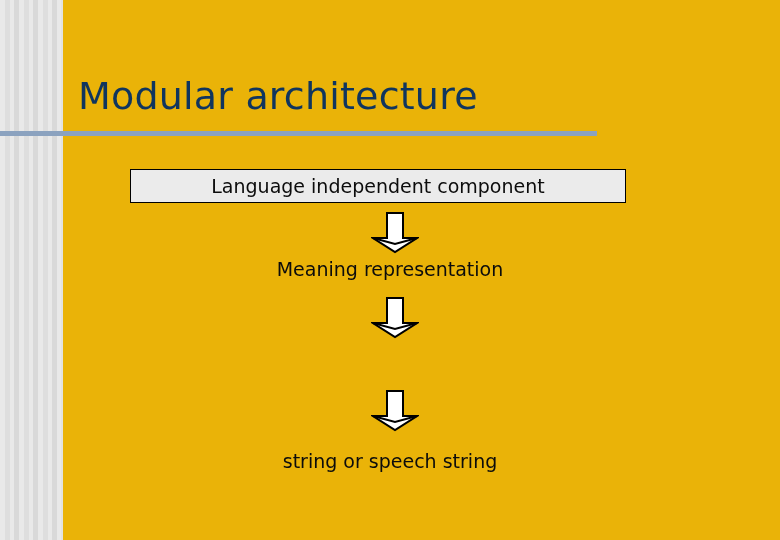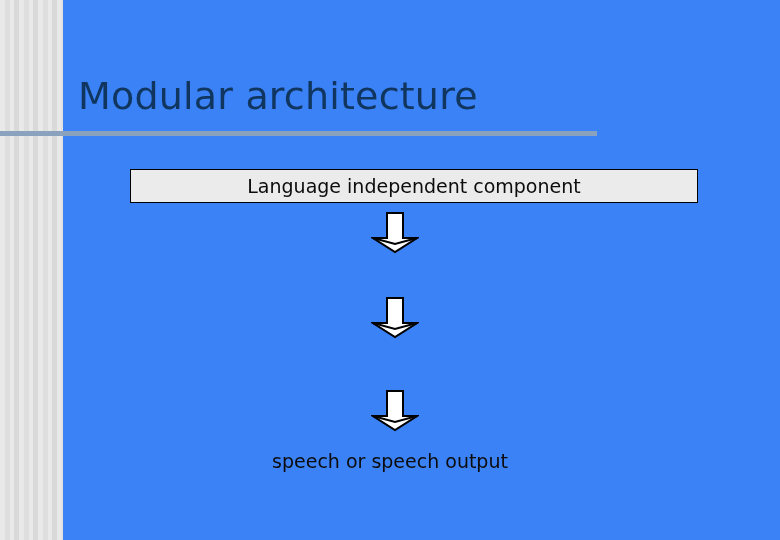--- a/index.html
+++ b/index.html
@@ -9,21 +9,21 @@
   body {
     width: 780px;
     height: 540px;
     overflow: hidden;
     font-family: "DejaVu Sans", sans-serif;
   }
   #slide {
     position: relative;
     width: 780px;
     height: 540px;
-    background: #3b82f6;
+    background: #eab308;
   }
 
   
   #stripe-band {
     position: absolute;
     left: 0;
     top: 0;
     width: 63px;
     height: 540px;
     background: repeating-linear-gradient(
@@ -62,21 +62,21 @@
     top: 131px;
     width: 597px;
     height: 5px;
     background: #8ba2bf;
   }
 
   
   .flow-box {
     position: absolute;
     left: 130px;
-    width: 568px;
+    width: 496px;
     height: 34px;
     border: 1px solid #000000;
     background: #ebebeb;
     box-sizing: border-box;
     display: flex;
     align-items: center;
     justify-content: center;
   }
   .flow-box .flow-label,
   .flow-text {
@@ -123,31 +123,32 @@
     <span class="flow-label">Language independent component</span>
   </div>
 
   <div class="flow-arrow" id="arrow-1">
     <svg viewBox="0 0 48 42" width="48" height="42" aria-hidden="true">
       <path d="M 16 1 L 32 1 L 32 26 L 46 26 L 24 40 L 2 26 L 16 26 Z" fill="#ffffff" stroke="#000000" stroke-width="2" stroke-linejoin="miter"></path>
       <path d="M 2 26 L 24 32 L 46 26" fill="none" stroke="#000000" stroke-width="2"></path>
     </svg>
   </div>
 
+  <div class="flow-text" id="text-meaning">Meaning representation</div>
 
   <div class="flow-arrow" id="arrow-2">
     <svg viewBox="0 0 48 42" width="48" height="42" aria-hidden="true">
       <path d="M 16 1 L 32 1 L 32 26 L 46 26 L 24 40 L 2 26 L 16 26 Z" fill="#ffffff" stroke="#000000" stroke-width="2" stroke-linejoin="miter"></path>
       <path d="M 2 26 L 24 32 L 46 26" fill="none" stroke="#000000" stroke-width="2"></path>
     </svg>
   </div>
 
 
   <div class="flow-arrow" id="arrow-3">
     <svg viewBox="0 0 48 42" width="48" height="42" aria-hidden="true">
       <path d="M 16 1 L 32 1 L 32 26 L 46 26 L 24 40 L 2 26 L 16 26 Z" fill="#ffffff" stroke="#000000" stroke-width="2" stroke-linejoin="miter"></path>
       <path d="M 2 26 L 24 32 L 46 26" fill="none" stroke="#000000" stroke-width="2"></path>
     </svg>
   </div>
 
-  <div class="flow-text" id="text-string-speech">speech or speech output</div>
+  <div class="flow-text" id="text-string-speech">string or speech string</div>
 
 </div>
 
 </body></html>

